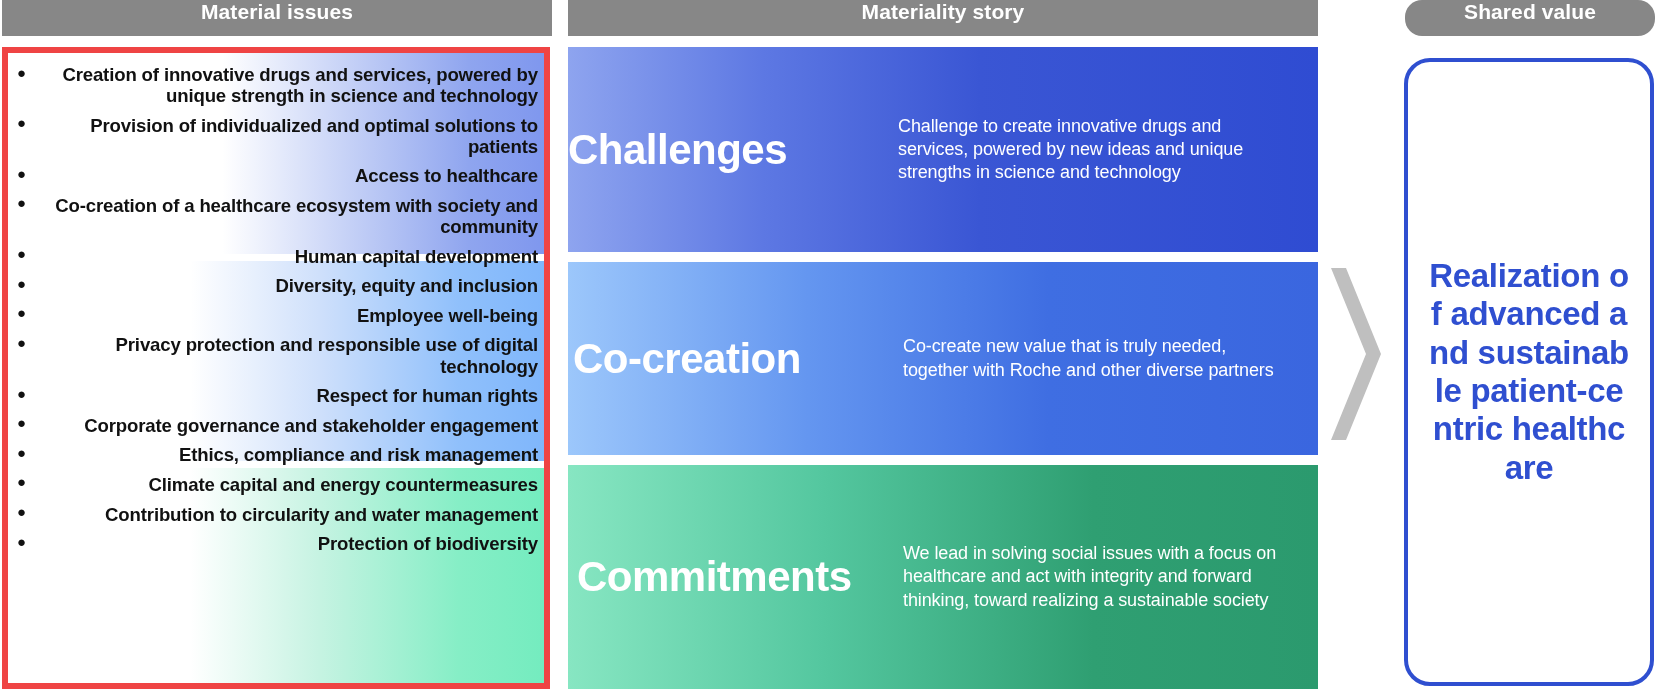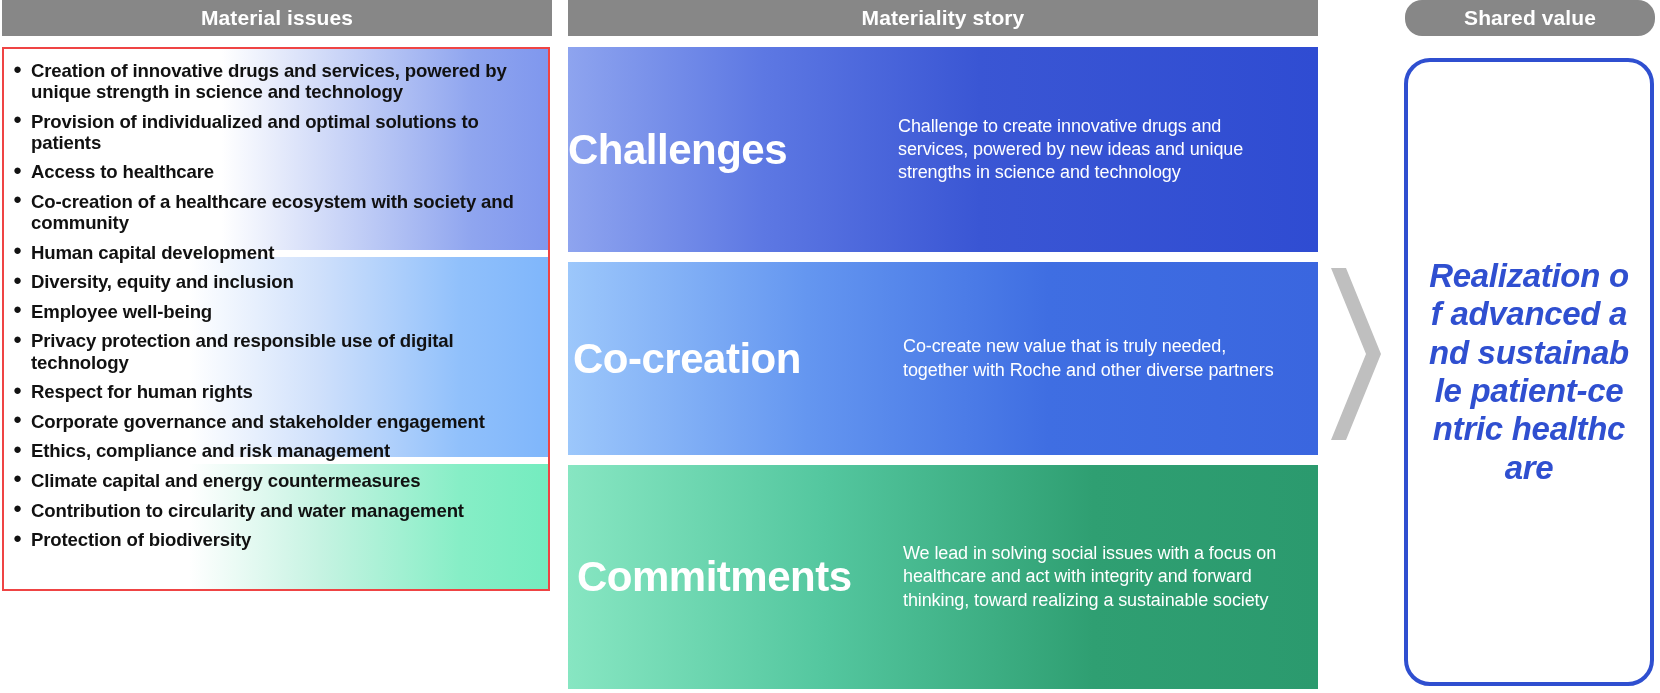--- a/index.html
+++ b/index.html
@@ -18,39 +18,39 @@
   
   .hdr {
     position: absolute;
     top: 0;
     height: 36px;
     background: #878787;
     color: #ffffff;
     font-size: 21px;
     font-weight: bold;
     display: flex;
-    align-items: center;
     justify-content: center;
     letter-spacing: .1px;
   }
   #hdr-material  { left: 2px;    width: 550px; }
   #hdr-story     { left: 568px;  width: 750px; }
   #hdr-shared    { left: 1405px; width: 250px; border-radius: 17px; }
 
   
   #left-panel {
     position: absolute;
     left: 2px;
     top: 47px;
     width: 548px;
-    height: 544px;
+    height: 642px;
     box-sizing: border-box;
-    border: 2px solid #ef4444;
+    border: 6px solid #ef4444;
     background: #ffffff;
     overflow: hidden;
+    text-align: right;
   }
   .grad-band {
     position: absolute;
     left: 0;
     width: 100%;
     background-repeat: no-repeat;
   }
   #gb1 { top: 0px;   height: 201px; background: linear-gradient(to right, #ffffff 0%, #ffffff 40%, #c9d4f7 62%, #8fa5ef 86%, #7f97ee 100%); }
   #gb2 { top: 208px; height: 200px; background: linear-gradient(to right, #ffffff 0%, #ffffff 34%, #cfe0fb 58%, #90c0fb 84%, #7fb6fb 100%); }
   #gb3 { top: 415px; height: 223px; background: linear-gradient(to right, #ffffff 0%, #ffffff 34%, #c6f3e2 58%, #86eec6 84%, #74ecbf 100%); }
@@ -140,21 +140,20 @@
   }
   #shared-text {
     color: #2f4fd0;
     font-size: 33px;
     font-weight: bold;
     line-height: 1.16;
     text-align: center;
     width: 208px;
     word-break: break-all;
     letter-spacing: -0.3px;
-    font-style: italic;
   }
 </style>
 </head>
 <body>
 
 <div class="hdr" id="hdr-material">
   <span>Material issues</span>
 </div>
 <div class="hdr" id="hdr-story">
   <span>Materiality story</span>

